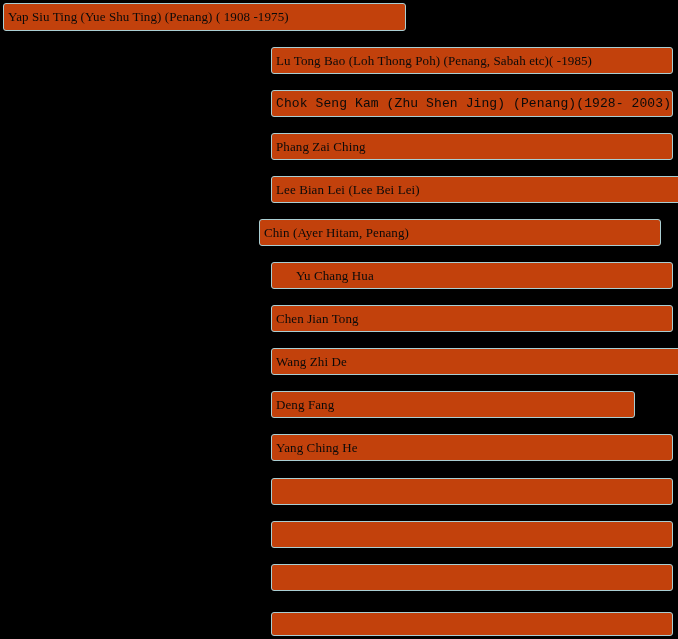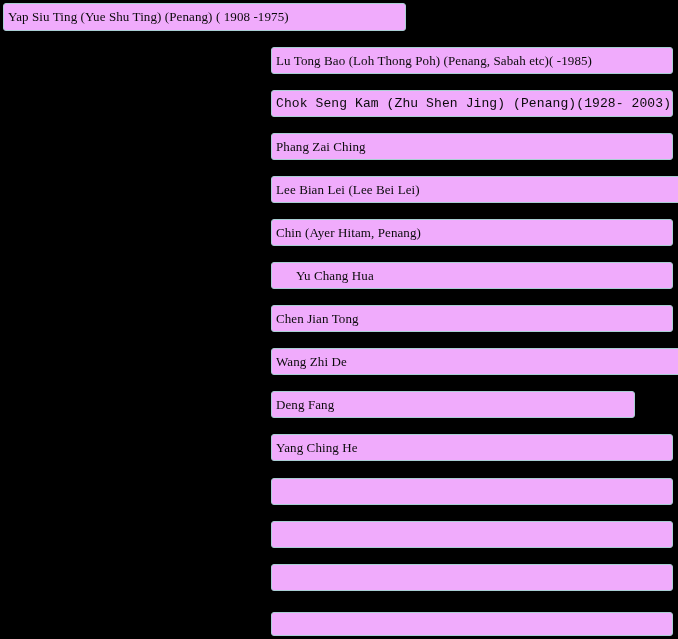--- a/index.html
+++ b/index.html
@@ -12,21 +12,21 @@
     position: relative;
     width: 678px;
     height: 639px;
     background: #000000;
     overflow: hidden;
     font-family: "Liberation Serif", "DejaVu Serif", serif;
   }
   .node {
     position: absolute;
     box-sizing: border-box;
-    background: #f0abfc;
+    background: #c2410c;
     border: 1px solid #a9ced3;
     border-radius: 3px;
     color: #0a0a0a;
     font-size: 13px;
     line-height: 14px;
     letter-spacing: 0.1px;
     white-space: nowrap;
     overflow: hidden;
     display: flex;
     align-items: center;
@@ -55,21 +55,21 @@
       </div>
       <div class="node" style="left: 271px; top: 90px; width: 402px; height: 27px; font-family: Liberation Mono, monospace;">
         <span class="node-label">Chok Seng Kam (Zhu Shen Jing) (Penang)(1928- 2003)</span>
       </div>
       <div class="node" style="left: 271px; top: 133px; width: 402px; height: 27px;">
         <span class="node-label">Phang Zai Ching</span>
       </div>
       <div class="node" style="left: 271px; top: 176px; width: 479px; height: 27px;">
         <span class="node-label">Lee Bian Lei (Lee Bei Lei)</span>
       </div>
-      <div class="node" style="left: 271px; top: 219px; width: 402px; height: 27px;">
+      <div class="node" style="left: 259px; top: 219px; width: 402px; height: 27px;">
         <span class="node-label">Chin (Ayer Hitam, Penang)</span>
       </div>
       <div class="node" style="left: 271px; top: 262px; width: 402px; height: 27px; padding-left: 24px;">
         <span class="node-label">Yu Chang Hua</span>
       </div>
       <div class="node" style="left: 271px; top: 305px; width: 402px; height: 27px;">
         <span class="node-label">Chen Jian Tong</span>
       </div>
       <div class="node" style="left: 271px; top: 348px; width: 438px; height: 27px;">
         <span class="node-label">Wang Zhi De</span>

